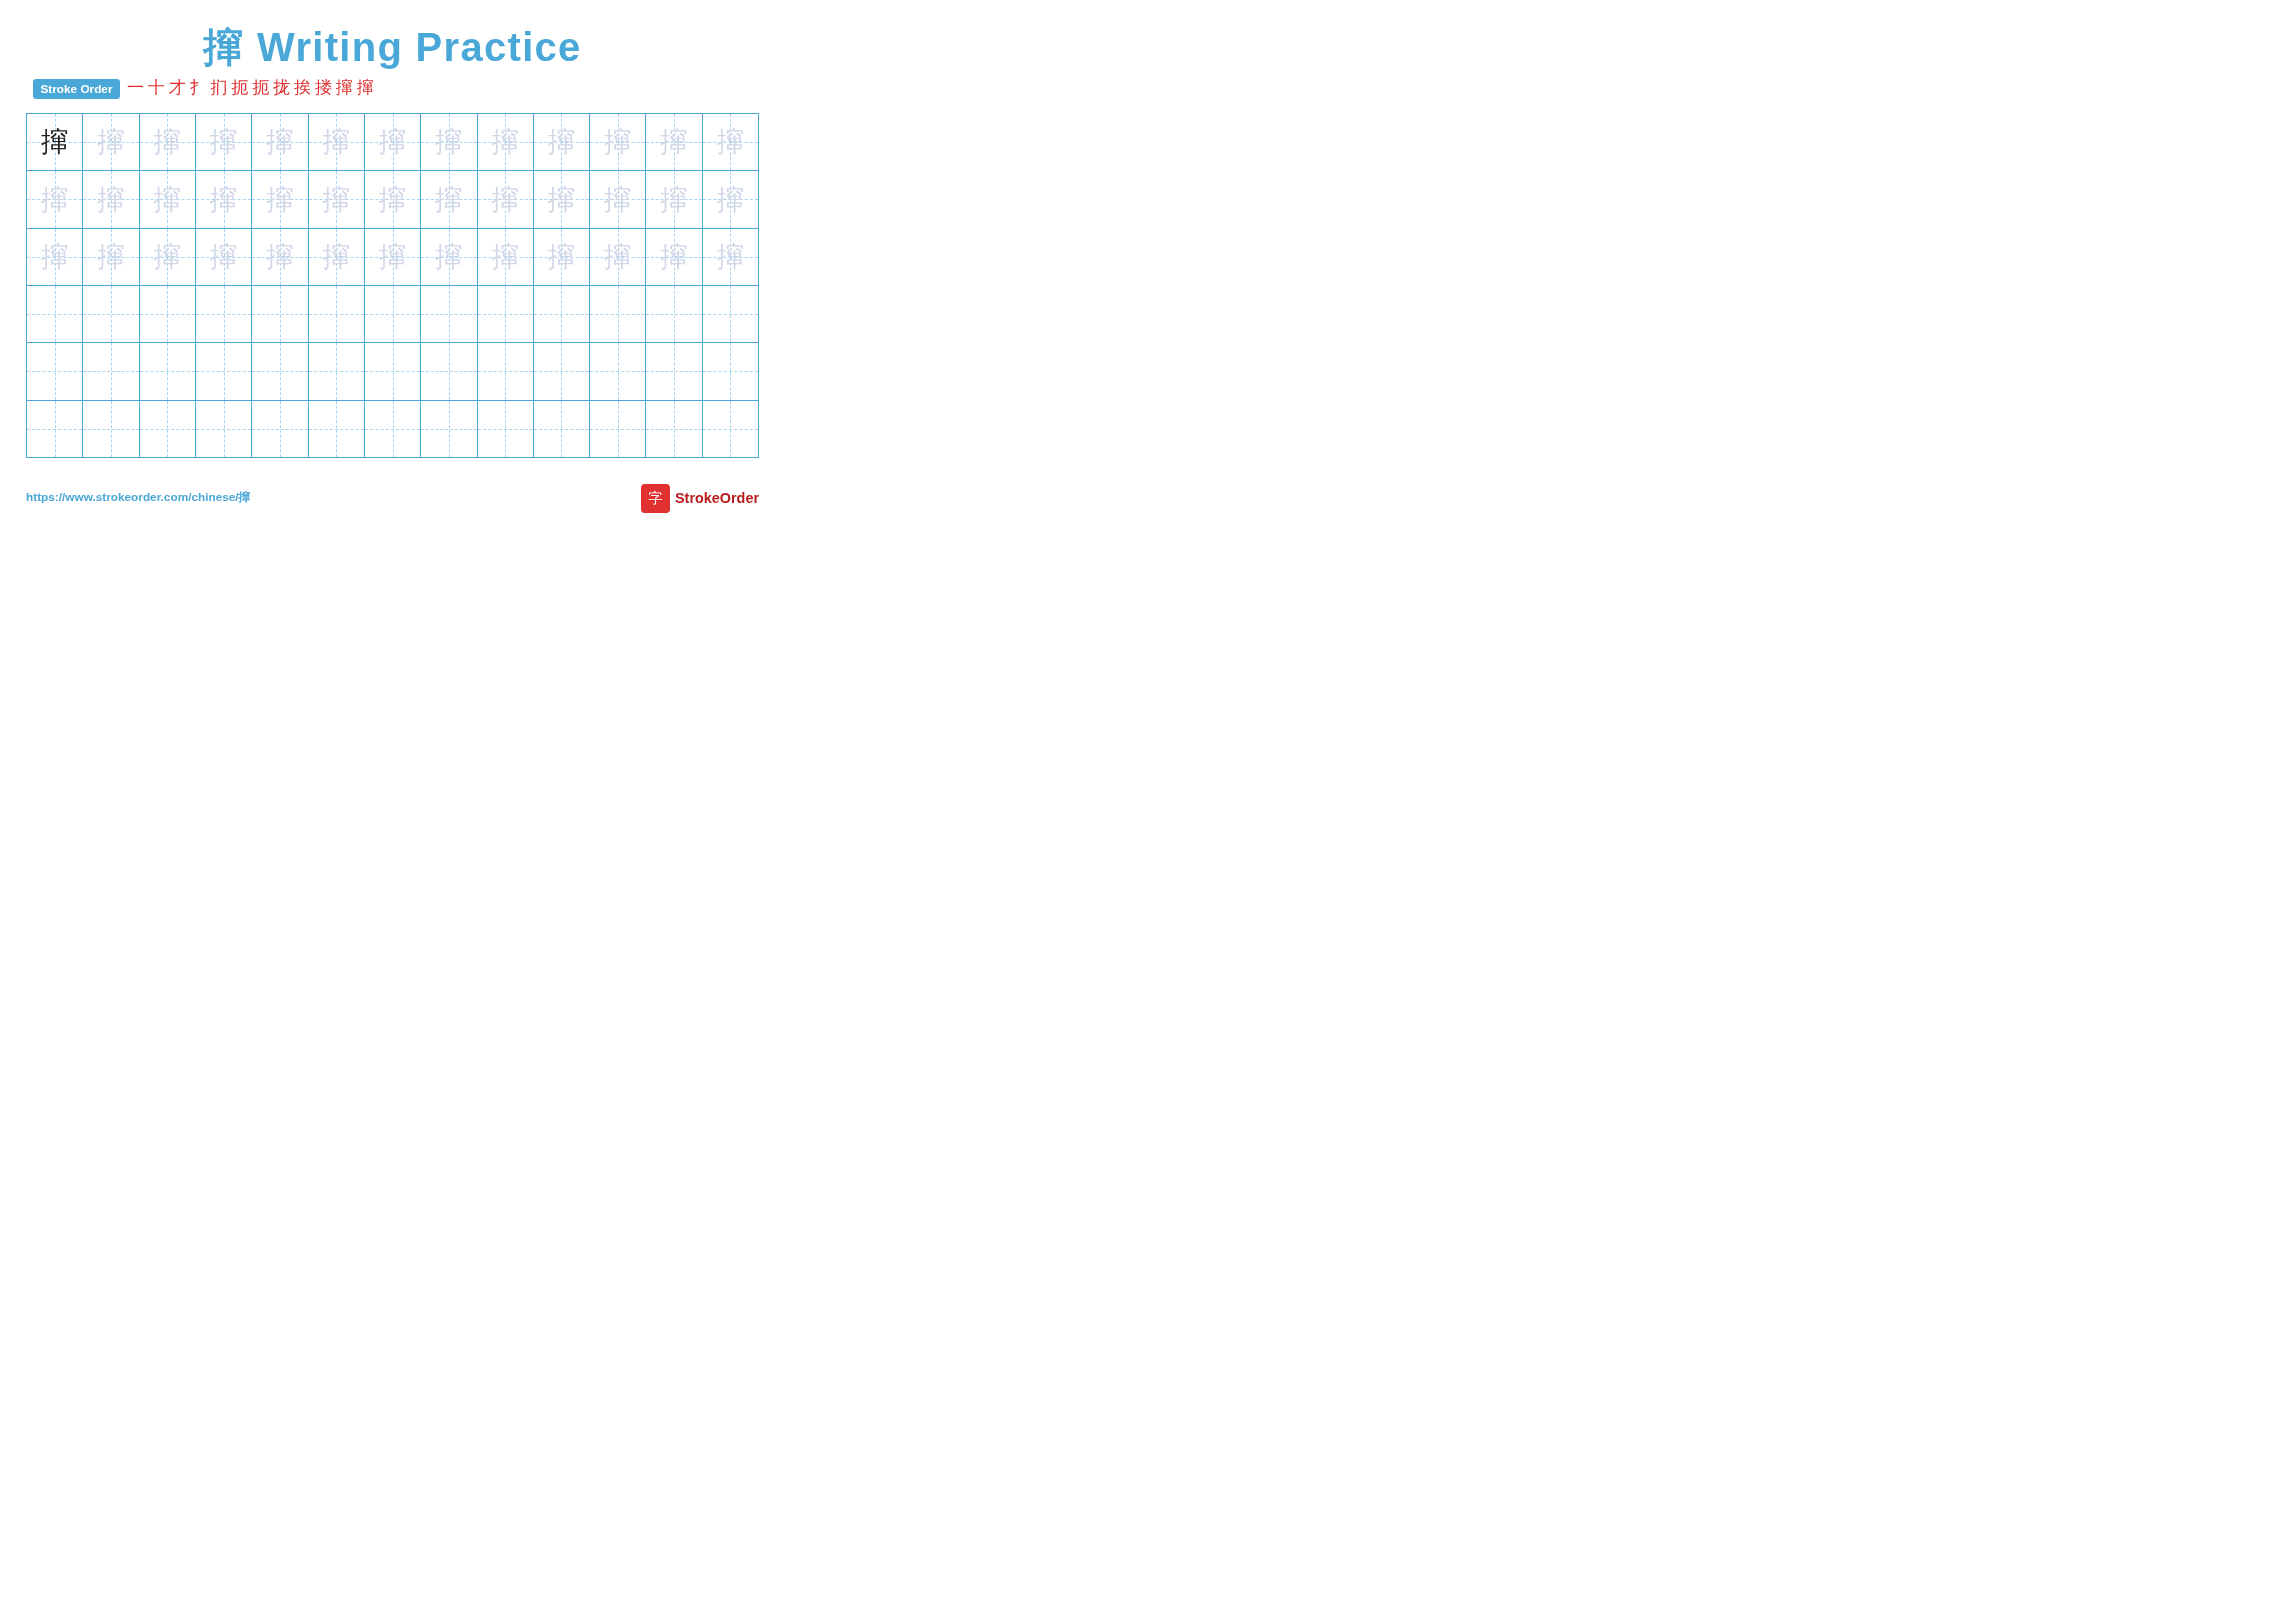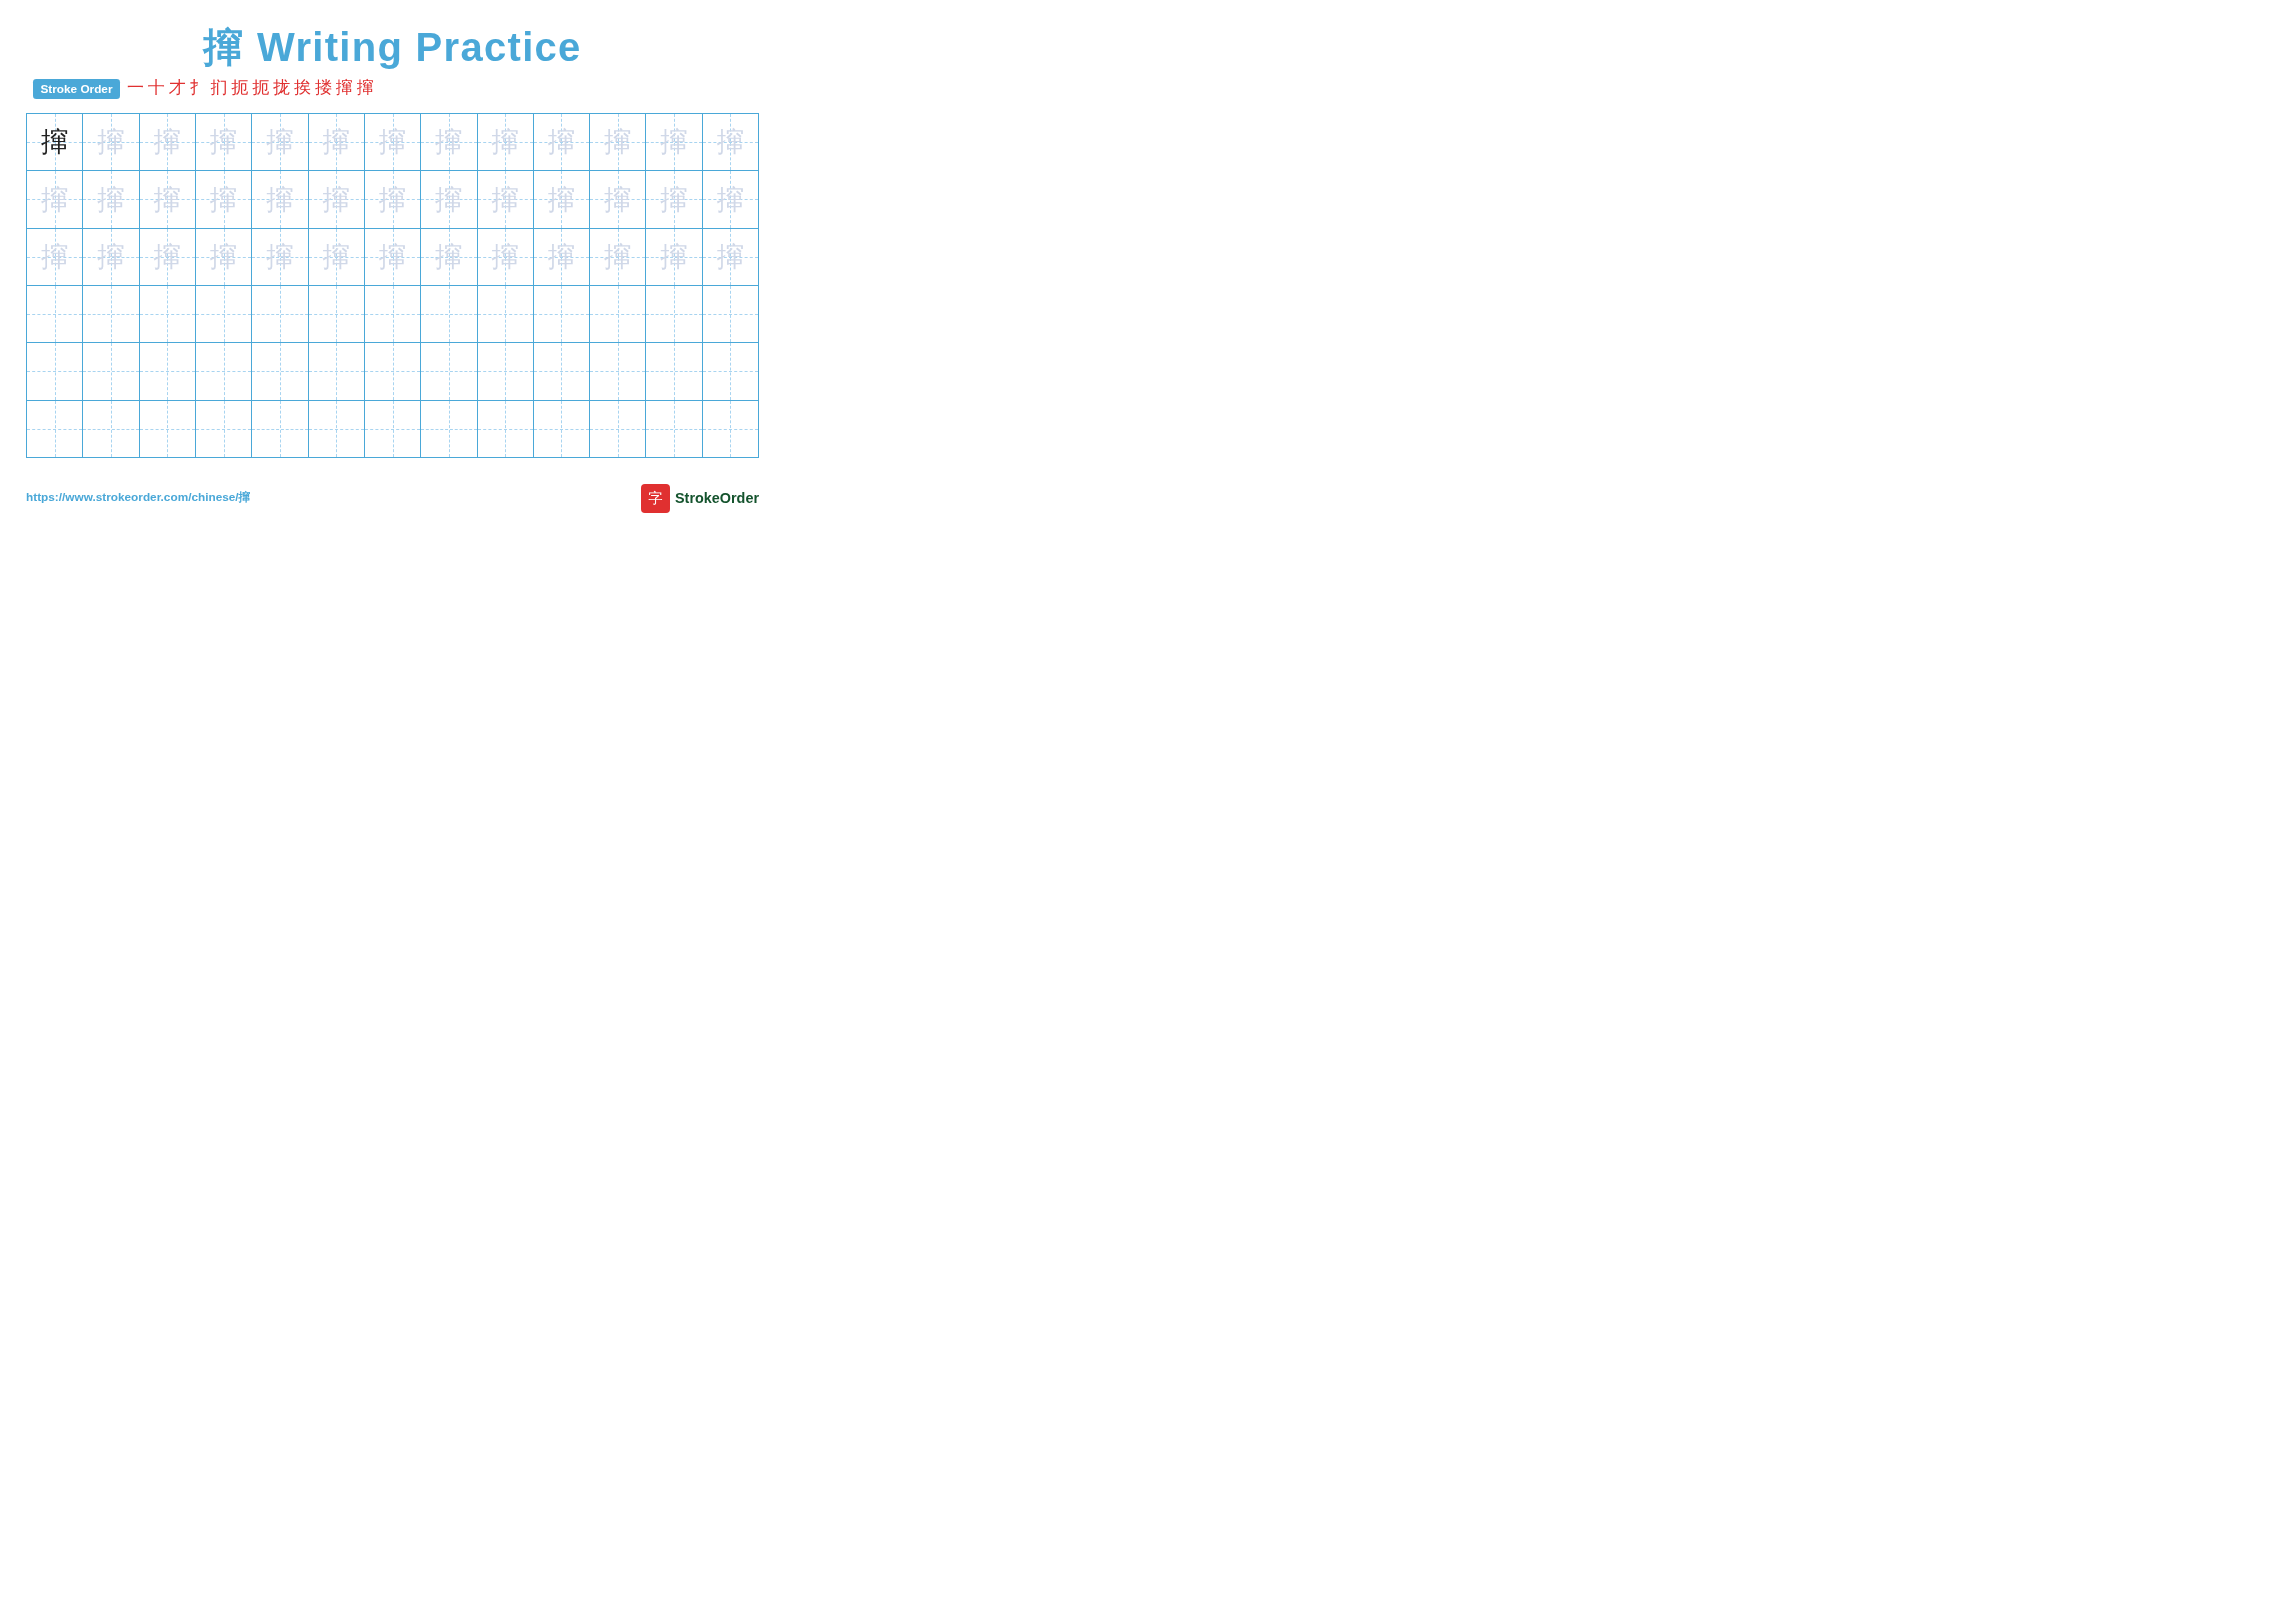--- a/index.html
+++ b/index.html
@@ -151,21 +151,21 @@
       align-items: center;
       justify-content: center;
       color: white;
       font-size: 14.4px;
       font-family: serif;
     }
 
     .footer-logo-text {
       font-size: 14.4px;
       font-weight: bold;
-      color: #14532d;
+      color: #b91c1c;
     }
   </style>
 </head>
 <body>
 
 <h1 class="title">撺 Writing Practice</h1>
 
 <div class="stroke-order-row">
   <span class="stroke-order-badge">Stroke Order</span>
   <div class="stroke-sequence">

